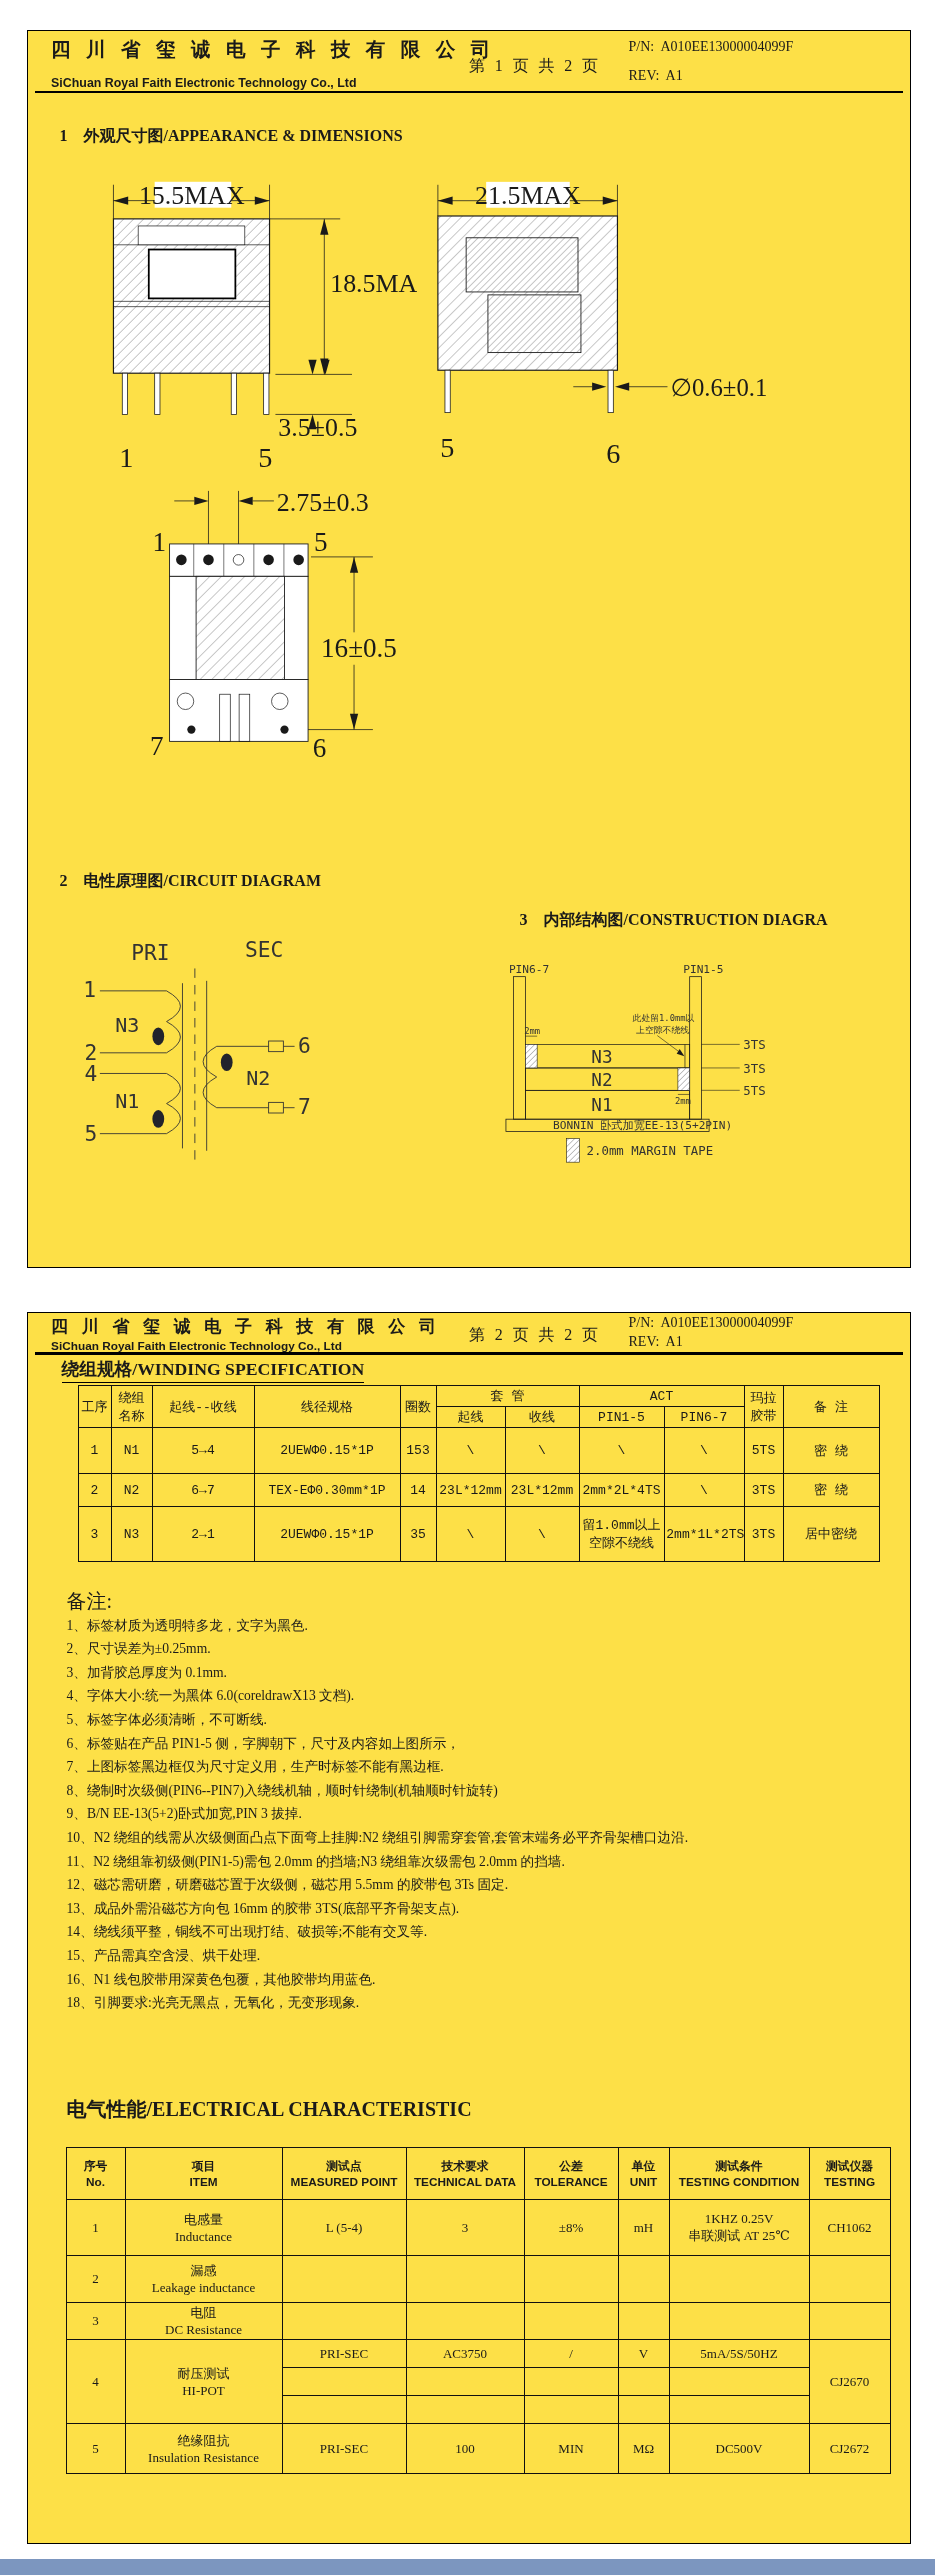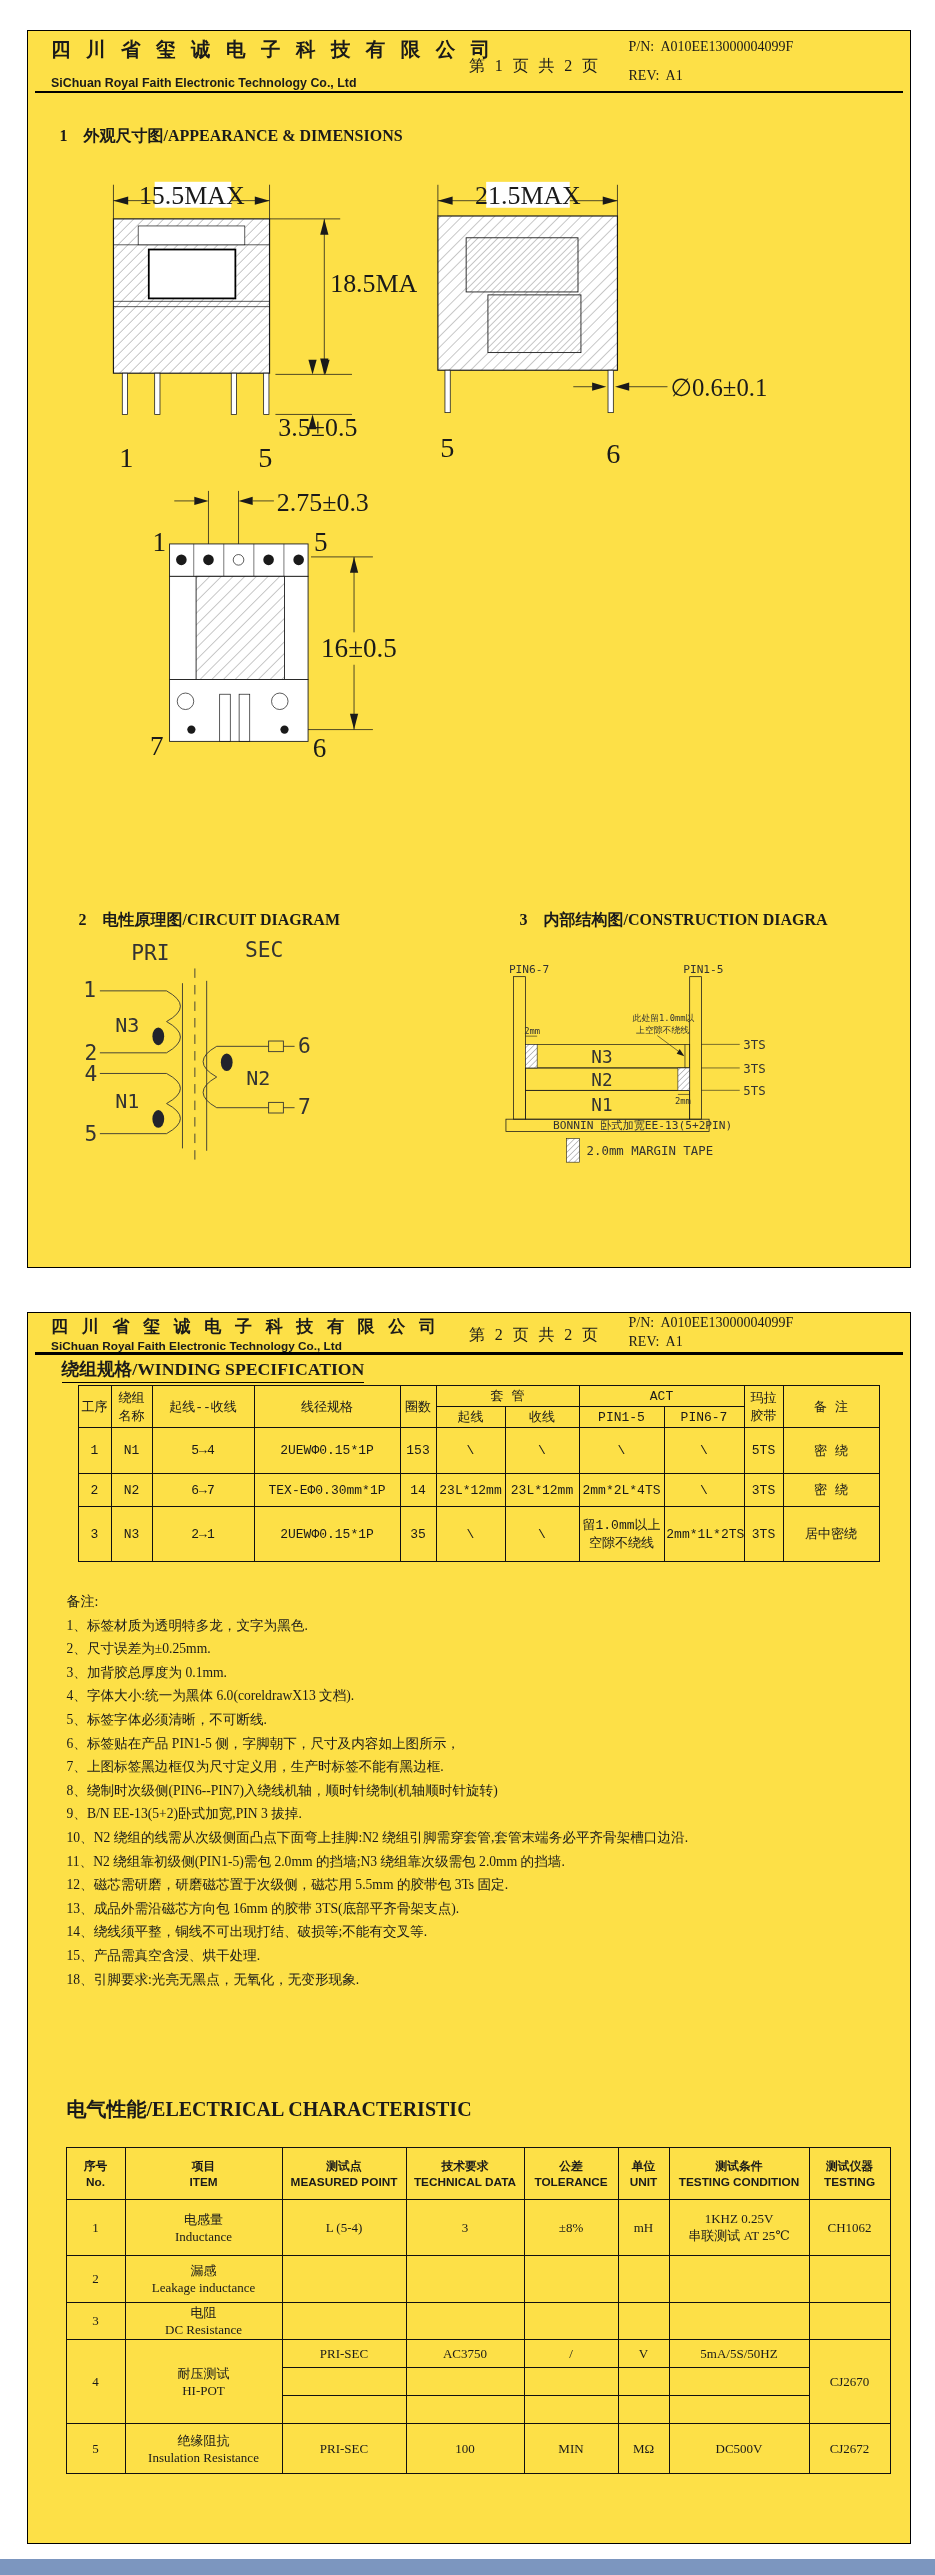--- a/index.html
+++ b/index.html
@@ -14,21 +14,21 @@
   .company-en{font-family:"Liberation Sans","DejaVu Sans",sans-serif;font-weight:bold;font-size:12.4px;}
   .p2 .company-en{font-size:11.8px;}
   .pageinfo{font-size:16px;letter-spacing:2.9px;width:189px;text-align:center;}
   .pnrev{font-size:14px;white-space:pre;}
   .hrule{background:#000;height:2.9px;left:7px;right:7px;}
   .sec-title{font-size:16px;font-weight:bold;white-space:pre;}
   .wind-title{font-size:17.7px;font-weight:bold;border-bottom:1.2px solid #000;padding-bottom:1.2px;white-space:pre;}
   .elec-title{font-size:20px;font-weight:bold;white-space:pre;}
   .notes{font-size:13.6px;line-height:23.6px;}
   .note-item{text-indent:14px;}
-  .notes-title{font-size:14px;text-indent:14px;}
+  .notes-title{font-size:20px;text-indent:14px;}
   table{border-collapse:collapse;table-layout:fixed;}
   .wtable,.etable{position:absolute;border:1.2px solid #111;}
   .wtable td,.etable td{border:0.6px solid #111;text-align:center;vertical-align:middle;
       white-space:pre-line;padding:0 1.8px;overflow:hidden;}
   .wtable td{font-size:13px;}
   .wtable tr.datarow td{border-top-width:1.8px;}
   .etable td{font-size:13px;}
   .etable td.hd{font-family:"Liberation Sans","DejaVu Sans",sans-serif;font-weight:bold;font-size:11.8px;}
   .etable tr.major td{border-top-width:1.8px;}
   .footer-bar{position:absolute;left:0;top:2559px;width:935px;height:17px;background:#7c96bf;}
@@ -187,21 +187,21 @@
           <circle cx="250" cy="415" r="7"></circle>
       </g>
       <text x="237" y="44" font-size="44">2.75±0.3</text>
       <text x="312" y="292" font-size="46">16±0.5</text>
       <text x="26" y="112" font-size="46">1</text>
       <text x="300" y="112" font-size="46">5</text>
       <text x="22" y="458" font-size="46">7</text>
       <text x="298" y="462" font-size="46">6</text>
     </svg>
 
-    <div class="abs sec-title" style="left:32px;top:879px;margin-left:19px;">2    电性原理图/CIRCUIT DIAGRAM</div>
+    <div class="abs sec-title" style="left:32px;top:840px;">2    电性原理图/CIRCUIT DIAGRAM</div>
     <div class="abs sec-title" style="left:492px;top:879px;">3    内部结构图/CONSTRUCTION DIAGRA</div>
 
     <svg class="abs" style="left:47px;top:905px;" width="248" height="236" viewBox="0 0 420 400">
       <g stroke="#333" stroke-width="1.5" fill="none">
         <line x1="42" y1="93" x2="155" y2="93"></line>
           <line x1="42" y1="198" x2="155" y2="198"></line>
         <line x1="42" y1="233" x2="155" y2="233"></line>
           <line x1="42" y1="335" x2="155" y2="335"></line>
         <path d="M155,93 Q202,119 155,145 Q202,171 155,198"></path>
         <path d="M155,233 Q202,258 155,284 Q202,309 155,335"></path>
@@ -378,20 +378,21 @@
       <div class="note-item">6、标签贴在产品 PIN1-5 侧，字脚朝下，尺寸及内容如上图所示，</div>
       <div class="note-item">7、上图标签黑边框仅为尺寸定义用，生产时标签不能有黑边框.</div>
       <div class="note-item">8、绕制时次级侧(PIN6--PIN7)入绕线机轴，顺时针绕制(机轴顺时针旋转)</div>
       <div class="note-item">9、B/N EE-13(5+2)卧式加宽,PIN 3 拔掉.</div>
       <div class="note-item">10、N2 绕组的线需从次级侧面凸点下面弯上挂脚:N2 绕组引脚需穿套管,套管末端务必平齐骨架槽口边沿.</div>
       <div class="note-item">11、N2 绕组靠初级侧(PIN1-5)需包 2.0mm 的挡墙;N3 绕组靠次级需包 2.0mm 的挡墙.</div>
       <div class="note-item">12、磁芯需研磨，研磨磁芯置于次级侧，磁芯用 5.5mm 的胶带包 3Ts 固定.</div>
       <div class="note-item">13、成品外需沿磁芯方向包 16mm 的胶带 3TS(底部平齐骨架支点).</div>
       <div class="note-item">14、绕线须平整，铜线不可出现打结、破损等;不能有交叉等.</div>
       <div class="note-item">15、产品需真空含浸、烘干处理.</div>
+      <div class="note-item">16、N1 线包胶带用深黄色包覆，其他胶带均用蓝色.</div>
       <div class="note-item">18、引脚要求:光亮无黑点，无氧化，无变形现象.</div>
     </div>
 
     <div class="abs elec-title" style="left:39px;top:783px;text-align:center;">电气性能/ELECTRICAL CHARACTERISTIC</div>
 
     <table class="etable" style="left:38px;top:834px;width:825px;">
       <colgroup>
         <col style="width:59px">
           <col style="width:157px">
           <col style="width:124px">

